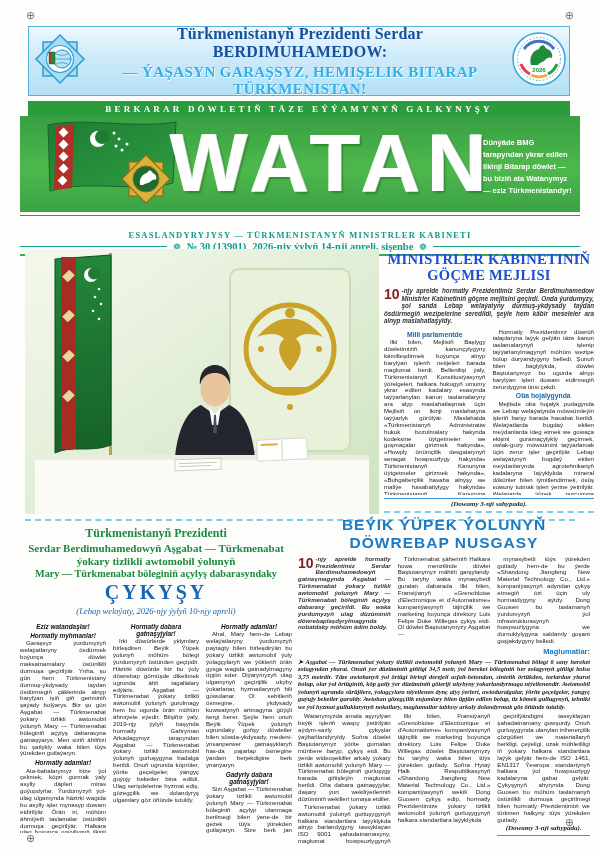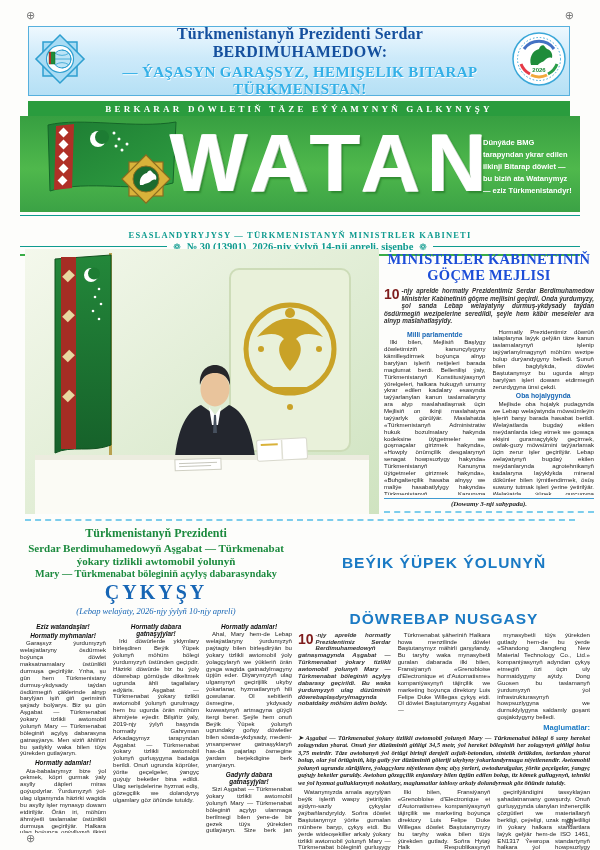--- a/index.html
+++ b/index.html
@@ -64,21 +64,21 @@
   .sp-t3{font-size:11px;margin-top:1px;}
   .sp-t4{font-size:10.2px;margin-top:1px;}
   .sp-main{font-family:"Liberation Serif",serif;font-weight:bold;color:#1766b5;font-size:20px;letter-spacing:3px;text-align:center;margin-top:2px;}
   .sp-sub{font-family:"Liberation Serif",serif;font-weight:normal;font-style:italic;color:#1766b5;font-size:8.5px;text-align:center;margin-top:2px;}
   .sp-cols{height:212px;margin-top:5px;}
   .sp-subhead{font-weight:bold;font-style:italic;font-size:6.4px;text-align:center;margin:2px 0 1px;color:#111;}
   .body-p{text-indent:6px;margin:0 0 1px 0;}
 
   
   .article2{left:298px;top:516px;width:292px;height:330px;}
-  .a2-headline{font-weight:bold;color:#1a7ac4;font-size:15.5px;line-height:1.15;text-align:center;letter-spacing:1px;margin-top:38px;}
+  .a2-headline{font-weight:bold;color:#1a7ac4;font-size:15.5px;line-height:1.15;text-align:center;letter-spacing:1px;}
   .a2-cols1{height:88px;margin-top:4px;}
   .a2-lead{font-style:italic;font-weight:bold;color:#333;}
   .info-head{color:#1a7ac4;font-weight:bold;font-size:7.5px;text-align:right;margin:3px 0 2px;}
   .info-text{font-family:"Liberation Serif",serif;font-weight:bold;font-style:italic;font-size:6.4px;line-height:1.18;text-align:justify;color:#222;}
   .a2-cols2{height:132px;margin-top:3px;}
   .cont2{margin-top:2px;border-bottom:1px solid #3f9ad1;padding-bottom:1.5px;text-align:center;
     font-family:"Liberation Serif",serif;font-weight:bold;font-style:italic;font-size:7px;color:#222;}
 </style>
 </head>
 <body>

